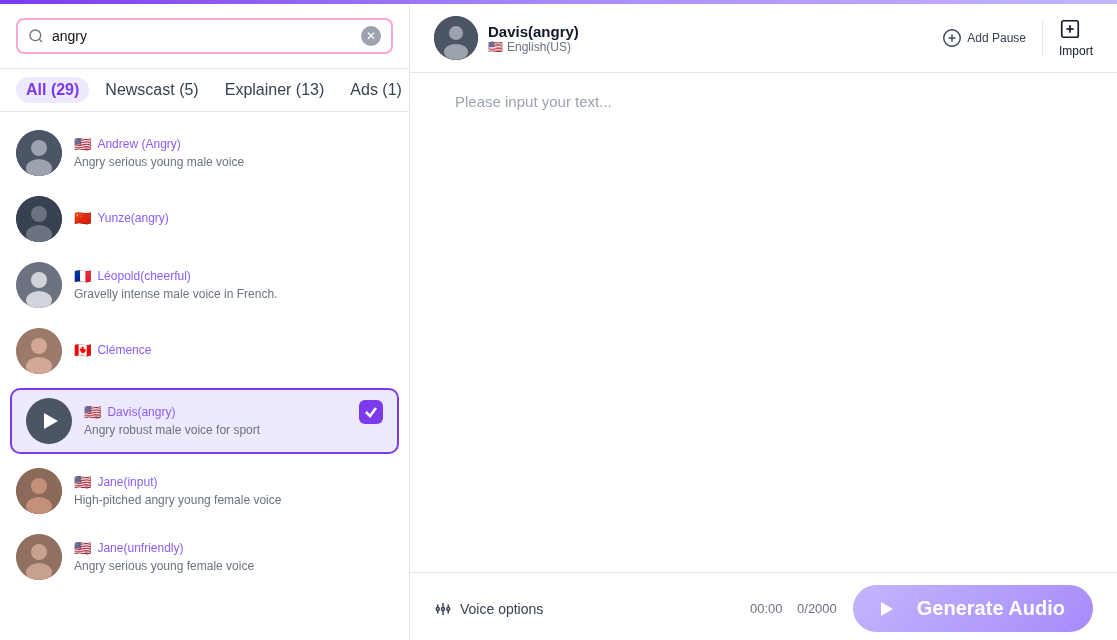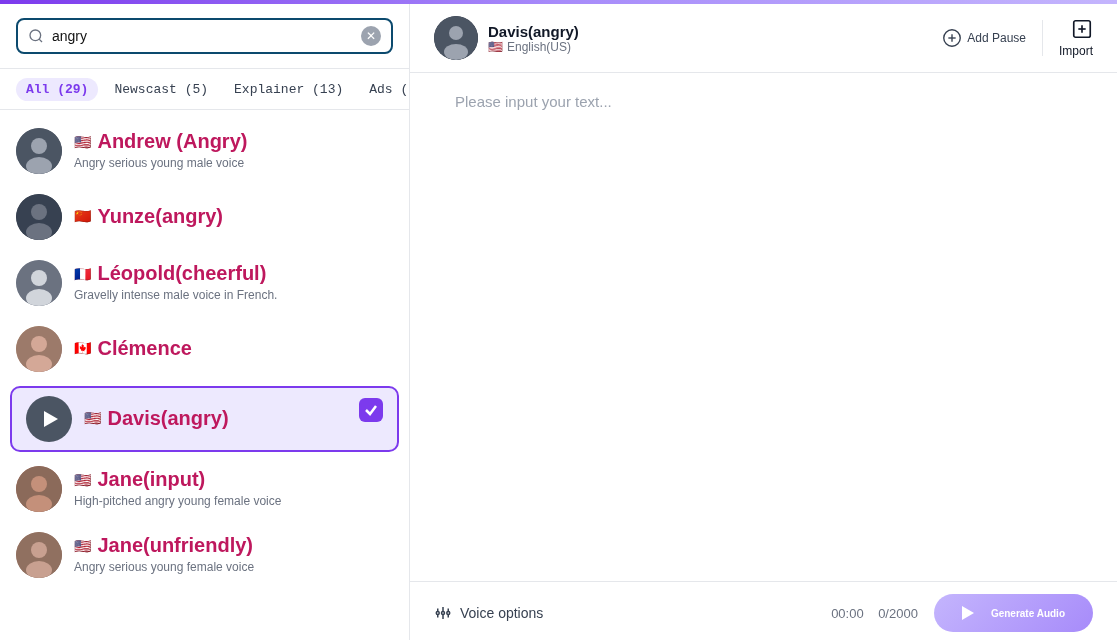--- a/index.html
+++ b/index.html
@@ -24,21 +24,21 @@
     }
 
     
     .search-bar {
       padding: 14px 16px;
       border-bottom: 1px solid #e5e7eb;
     }
     .search-input-wrapper {
       display: flex;
       align-items: center;
-      border: 2px solid #0c4a6e;
+      border: 2px solid #f9a8d4;
       border-radius: 8px;
       padding: 6px 10px;
       gap: 8px;
       background: #fff;
     }
     .search-input-wrapper input {
       border: none;
       outline: none;
       font-size: 14px;
       color: #111;
@@ -72,25 +72,24 @@
       padding: 8px 16px;
       gap: 6px;
       border-bottom: 1px solid #e5e7eb;
       flex-wrap: nowrap;
     }
     .tab-btn {
       padding: 4px 10px;
       border-radius: 16px;
       border: none;
       cursor: pointer;
-      font-size: 13px;
+      font-size: 16px;
       background: transparent;
       color: #374151;
       white-space: nowrap;
-      font-family: Liberation Mono, monospace;
     }
     .tab-btn.active {
       background: #ede9fe;
       color: #7c3aed;
       font-weight: 600;
     }
     .tab-icon-btn {
       background: none;
       border: none;
       cursor: pointer;
@@ -151,23 +150,23 @@
     }
 
     .voice-info { flex: 1; min-width: 0; }
     .voice-name-row {
       display: flex;
       align-items: center;
       gap: 6px;
       margin-bottom: 2px;
     }
     .voice-name {
-      font-size: 20px;
-      font-weight: 700;
-      color: #be185d;
+      font-size: 12px;
+      font-weight: 400;
+      color: #8b5cf6;
     }
     .voice-desc {
       font-size: 12px;
       color: #6b7280;
       line-height: 1.4;
     }
     .flag {
       font-size: 14px;
     }
 
@@ -263,21 +262,21 @@
     }
     .top-action-btn svg { width: 22px; height: 22px; }
     .top-divider {
       width: 1px;
       height: 36px;
       background: #e5e7eb;
     }
     .import-btn {
       display: flex;
       flex-direction: column;
-      align-items: flex-end;
+      align-items: flex-start;
       gap: 4px;
       background: none;
       border: none;
       cursor: pointer;
       color: #111827;
       font-size: 12px;
       font-weight: 500;
     }
     .import-btn svg { width: 22px; height: 22px; }
 
@@ -318,27 +317,27 @@
       align-items: center;
       gap: 16px;
     }
     .time-counter {
       font-size: 13px;
       color: #6b7280;
     }
     .generate-btn {
       display: flex;
       align-items: center;
-      gap: 17px;
+      gap: 24px;
       background: linear-gradient(135deg, #c4b5fd, #a78bfa);
       border: none;
       border-radius: 24px;
       padding: 12px 28px;
       color: #fff;
-      font-size: 10px;
+      font-size: 20px;
       font-weight: 600;
       cursor: pointer;
     }
     .generate-btn .play-icon {
       width: 0;
       height: 0;
       border-top: 7px solid transparent;
       border-bottom: 7px solid transparent;
       border-left: 12px solid #fff;
     }
@@ -462,20 +461,21 @@
 
       <div class="voice-item selected">
         <div class="avatar-play" style="background:#4b5563; width:46px; height:46px; border-radius:50%; display:flex; align-items:center; justify-content:center; flex-shrink:0;">
           <div class="play-triangle"></div>
         </div>
         <div class="voice-info">
           <div class="voice-name-row">
             <span class="flag">🇺🇸</span>
             <span class="voice-name">Davis(angry)</span>
           </div>
+          <div class="voice-desc">Angry robust male voice for sport</div>
         </div>
         <div class="check-badge">
           <svg viewBox="0 0 14 14" fill="none" stroke="white" stroke-width="2.5">
             <polyline points="2,7 6,11 12,3"></polyline>
           </svg>
         </div>
       </div>
 
       <div class="voice-item">
         <div class="av-face" style="background: linear-gradient(135deg, #a87060, #7a5040);">

